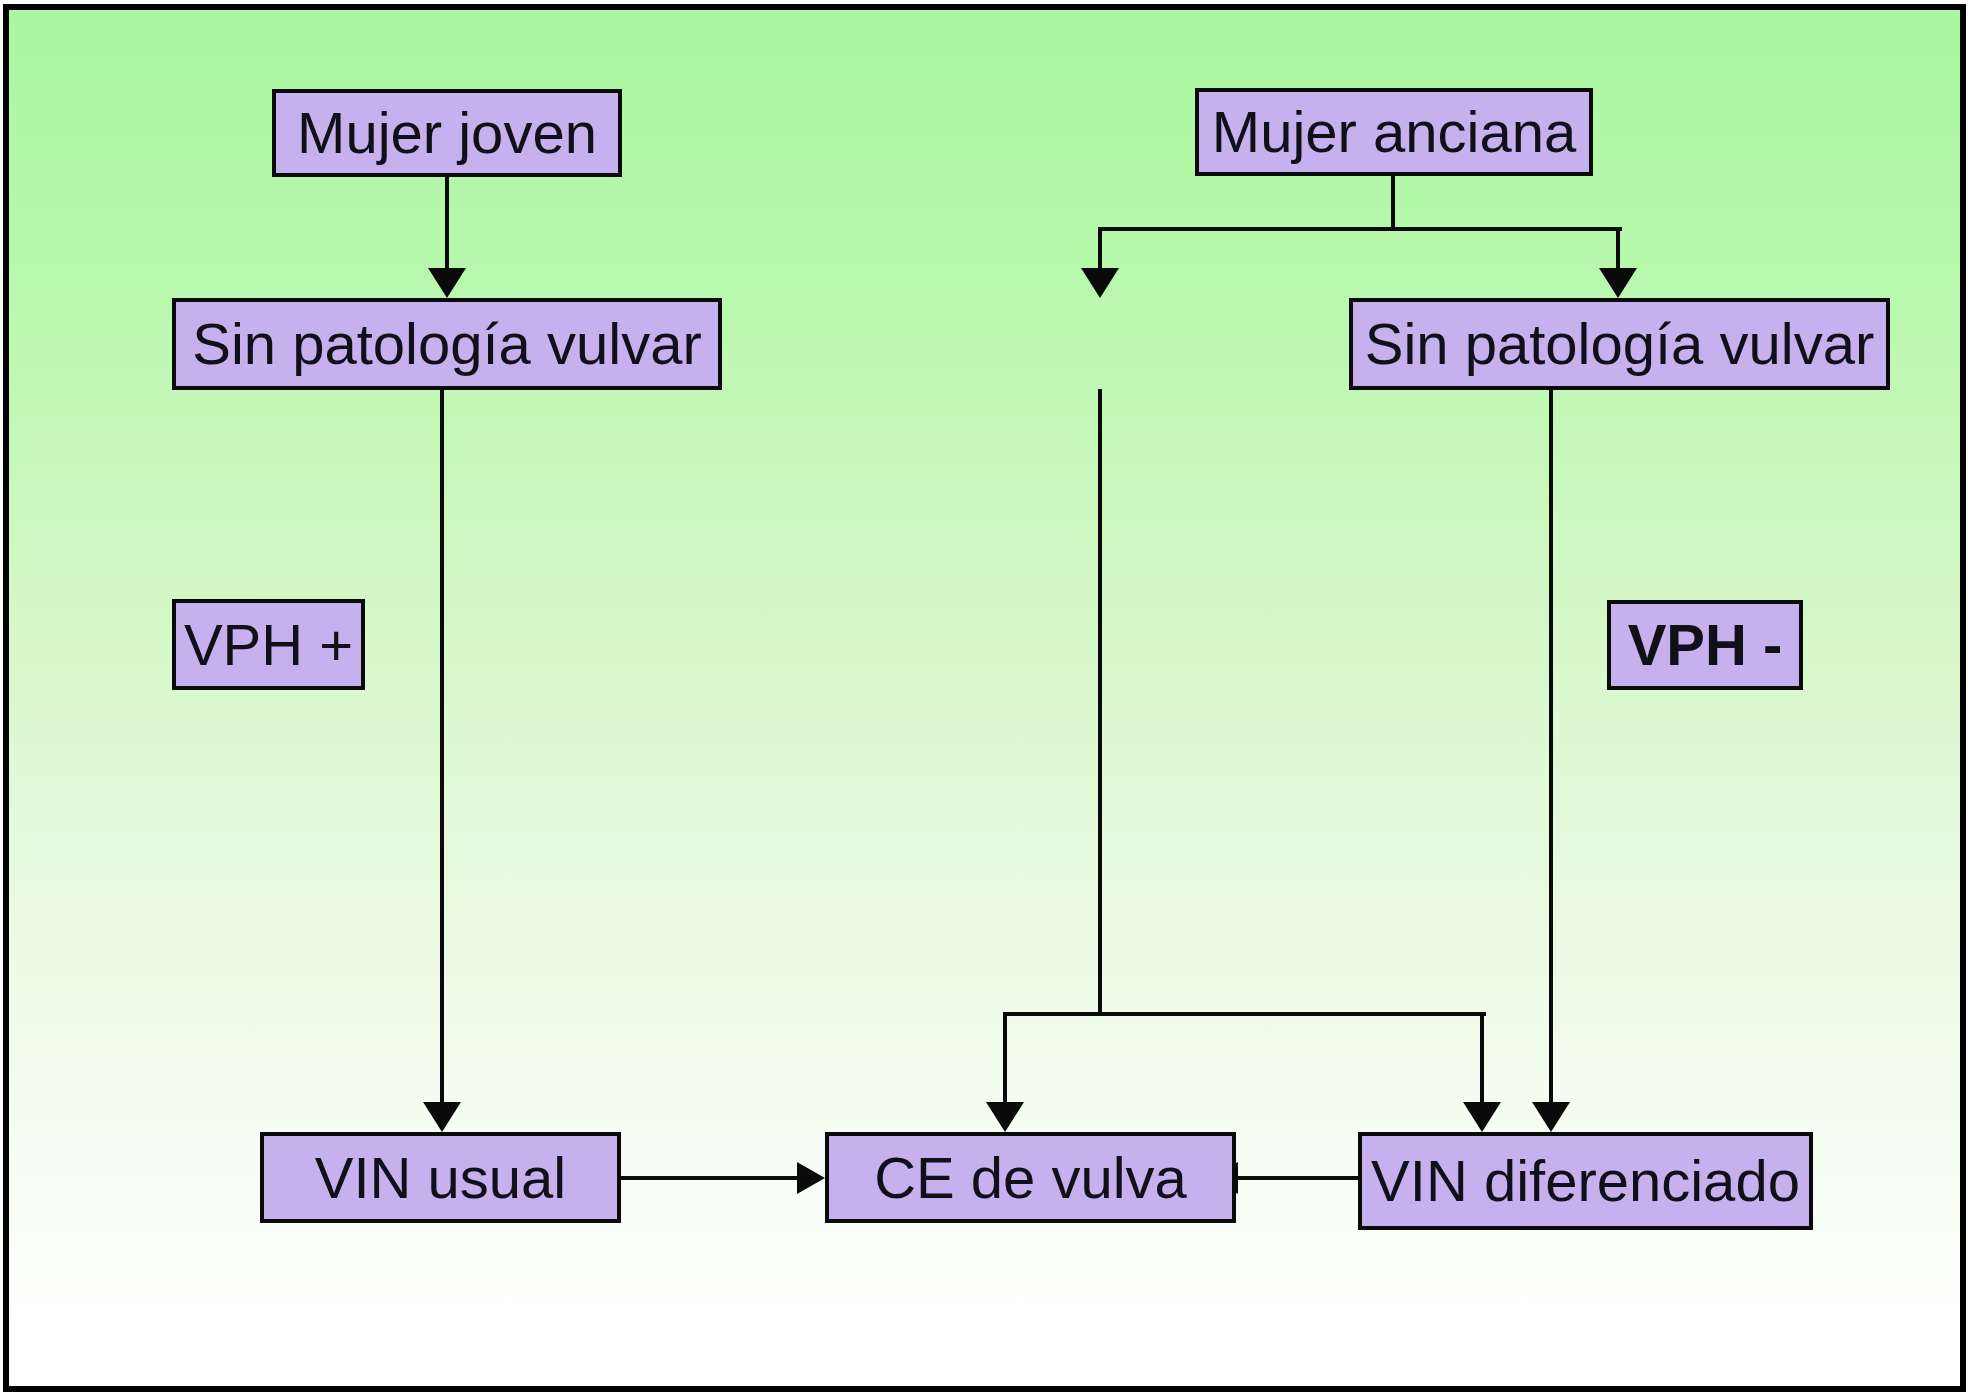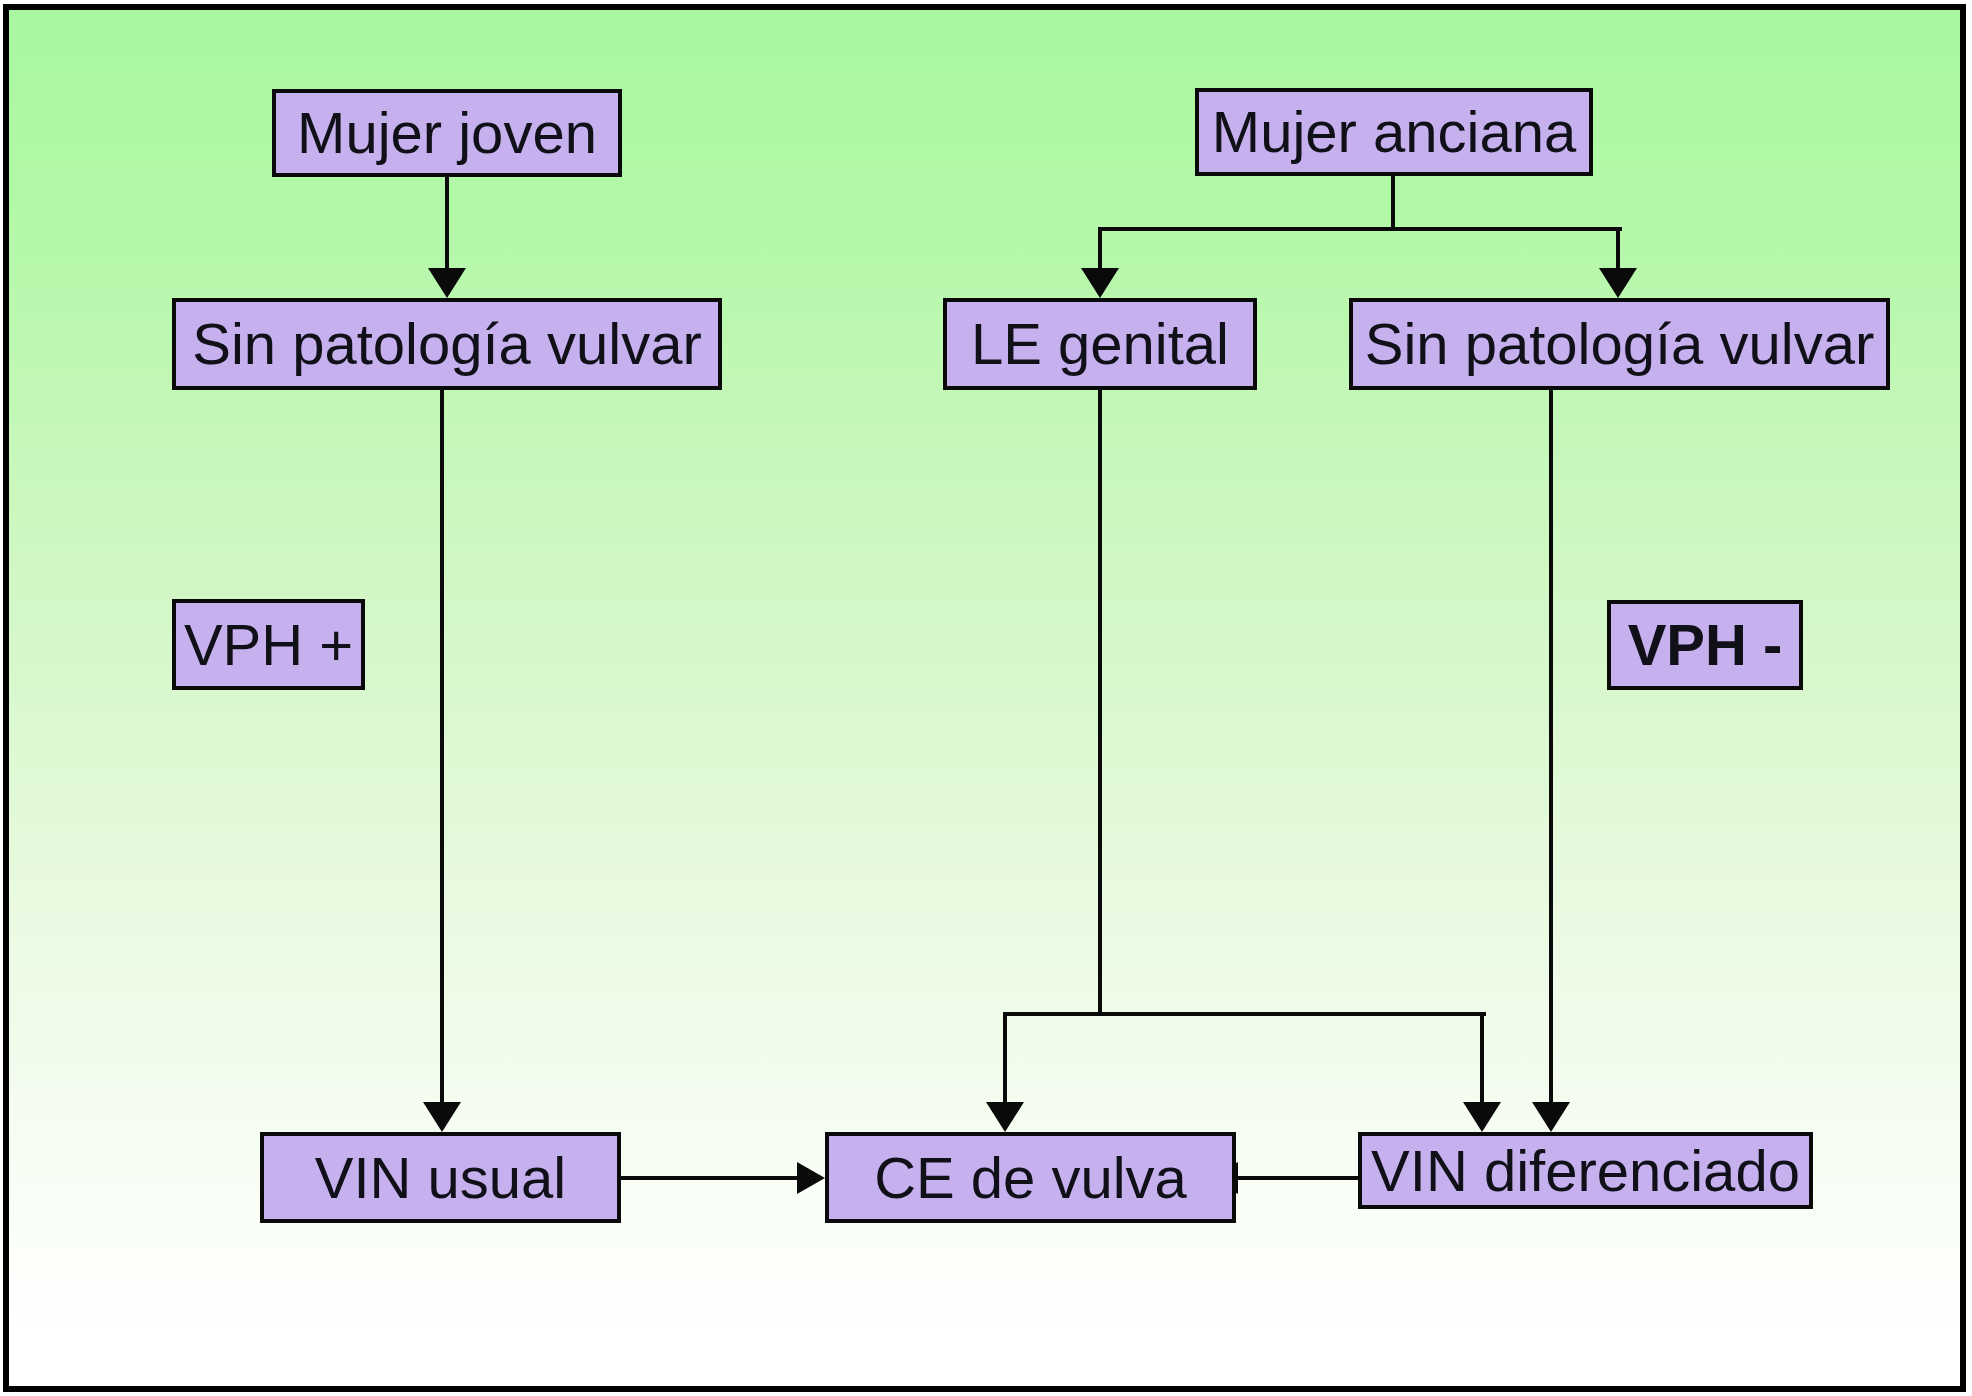--- a/index.html
+++ b/index.html
@@ -35,21 +35,21 @@
   
   .n-mujer-joven          {left:272px;  top:89px;   width:350px; height:88px;}
   .n-mujer-anciana        {left:1195px; top:88px;   width:398px; height:88px;}
   .n-sin-patologia-joven  {left:172px;  top:298px;  width:550px; height:92px;}
   .n-le-genital           {left:943px;  top:298px;  width:314px; height:92px;}
   .n-sin-patologia-anciana{left:1349px; top:298px;  width:541px; height:92px;}
   .n-vph-positivo         {left:172px;  top:599px;  width:193px; height:91px;}
   .n-vph-negativo         {left:1607px; top:600px;  width:196px; height:90px;font-weight:bold;}
   .n-vin-usual            {left:260px;  top:1132px; width:361px; height:91px;}
   .n-ce-vulva             {left:825px;  top:1132px; width:411px; height:91px;}
-  .n-vin-diferenciado     {left:1358px; top:1132px; width:455px; height:77px;text-align:center;}
+  .n-vin-diferenciado     {left:1358px; top:1132px; width:455px; height:98px;text-align:center;}
 
   
   .e-v1  {left:445px;  top:176px;  width:4px;   height:94px;}
   .e-stem{left:1391px; top:175px;  width:4px;   height:56px;}
   .e-h1  {left:1098px; top:227px;  width:524px; height:4px;}
   .e-v2  {left:1098px; top:229px;  width:4px;   height:41px;}
   .e-v3  {left:1616px; top:229px;  width:4px;   height:41px;}
   .e-v4  {left:440px;  top:389px;  width:4px;   height:715px;}
   .e-v5  {left:1098px; top:389px;  width:4px;   height:627px;}
   .e-h2  {left:1003px; top:1012px; width:483px; height:4px;}
@@ -102,23 +102,20 @@
 
   <div class="node n-mujer-joven">
     <span>Mujer joven</span>
   </div>
   <div class="node n-mujer-anciana">
     <span>Mujer anciana</span>
   </div>
   <div class="node n-sin-patologia-joven">
     <span>Sin patología vulvar</span>
   </div>
-  <div class="node n-le-genital">
-    <span>LE genital</span>
-  </div>
   <div class="node n-sin-patologia-anciana">
     <span>Sin patología vulvar</span>
   </div>
   <div class="node n-vph-positivo">
     <span>VPH +</span>
   </div>
   <div class="node n-vph-negativo">
     <span>VPH -</span>
   </div>
   <div class="node n-vin-usual">

